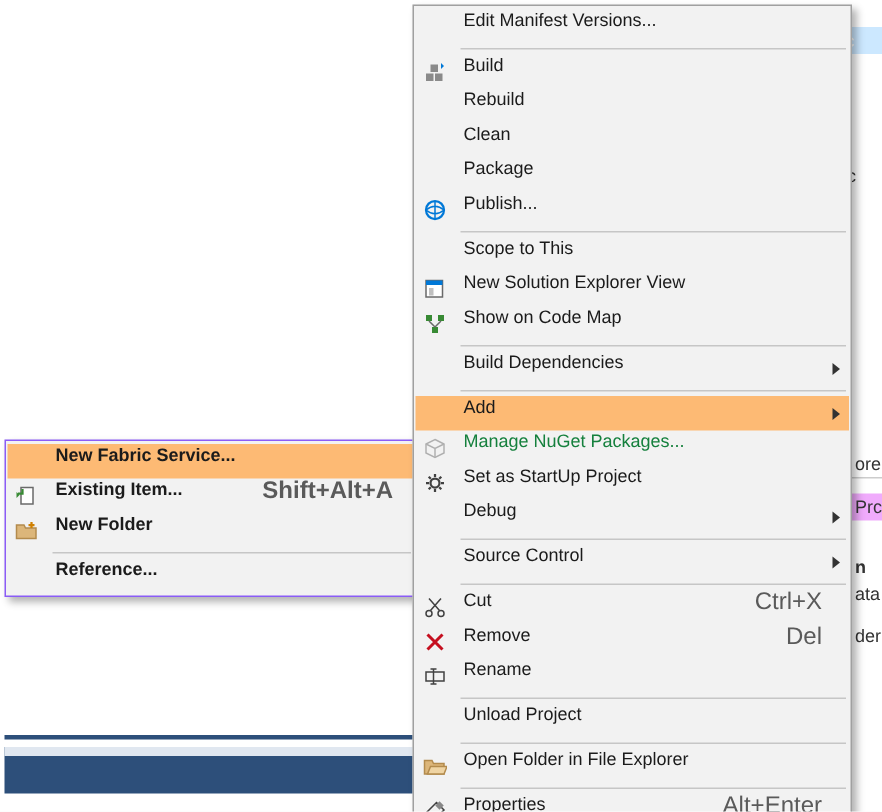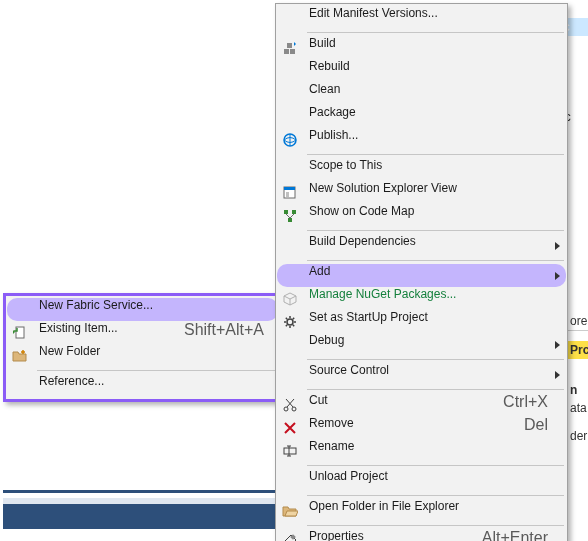--- a/index.html
+++ b/index.html
@@ -43,21 +43,21 @@
   .bg-top-right .stub {
     padding-left: 28px;
     color: #333;
   }
   .key-icon {
     width: 12px; height: 10px;
   }
   .bg-right-lower {
     position: absolute;
     right: 0;
-    top: 312px;
+    top: 300px;
     width: 20px;
     color: #333;
     font-size: 12px;
     line-height: 18px;
   }
   .bg-right-lower div { padding-left: 2px; }
   .bg-bottom-left {
     position: absolute;
     left: 3px;
     bottom: 12px;
@@ -105,22 +105,21 @@
     position: absolute;
     right: 6px;
     top: 50%;
     transform: translateY(-50%);
     width: 0; height: 0;
     border-top: 4px solid transparent;
     border-bottom: 4px solid transparent;
     border-left: 5px solid #333;
   }
   .mitem.highlight {
-    background: #c4b5fd;
-    border-radius: 10px;
+    background: #fdba74;
   }
   .msep {
     margin: 3px 2px 3px 30px;
     border-top: 1px solid #c6c6c6;
     height: 0;
   }
   .micon {
     position: absolute;
     left: 4px;
     top: 50%;
@@ -131,23 +130,24 @@
     align-items: center;
     justify-content: center;
   }
   
   .submenu {
     position: absolute;
     top: 293px;
     left: 3px;
     width: 271px;
     background: #f2f2f2;
-    border: 3px solid #8b5cf6;
+    border: 1px solid #8b5cf6;
     box-shadow: 3px 3px 5px rgba(0,0,0,0.3);
     padding: 2px 1px;
+    font-weight: bold;
   }
   .submenu .mitem { padding-right: 14px; }
 </style>
 </head>
 <body>
 
 <div class="bg"></div>
 
 <div class="bg-top-right">
   <div class="pack">
@@ -167,21 +167,21 @@
   <div class="stub">erv</div>
   <div class="stub">ppl</div>
   <div class="stub">ubl</div>
   <div class="stub">crip</div>
   <div class="stub">pplic</div>
 </div>
 
 <div class="bg-right-lower">
   <div>ore</div>
   <div style="height:10px;border-top:1px solid #ccc;"></div>
-  <div style="background:#fde047;font-weight:bold;">Prc</div>
+  <div style="background:#f0abfc;">Prc</div>
   <div style="height:22px;"></div>
   <div style="font-weight:bold;">n</div>
   <div>ata</div>
   <div style="height:10px"></div>
   <div>der</div>
 </div>
 
 <div class="thin-line"></div>
 <div class="bg-bottom-left"></div>
 

